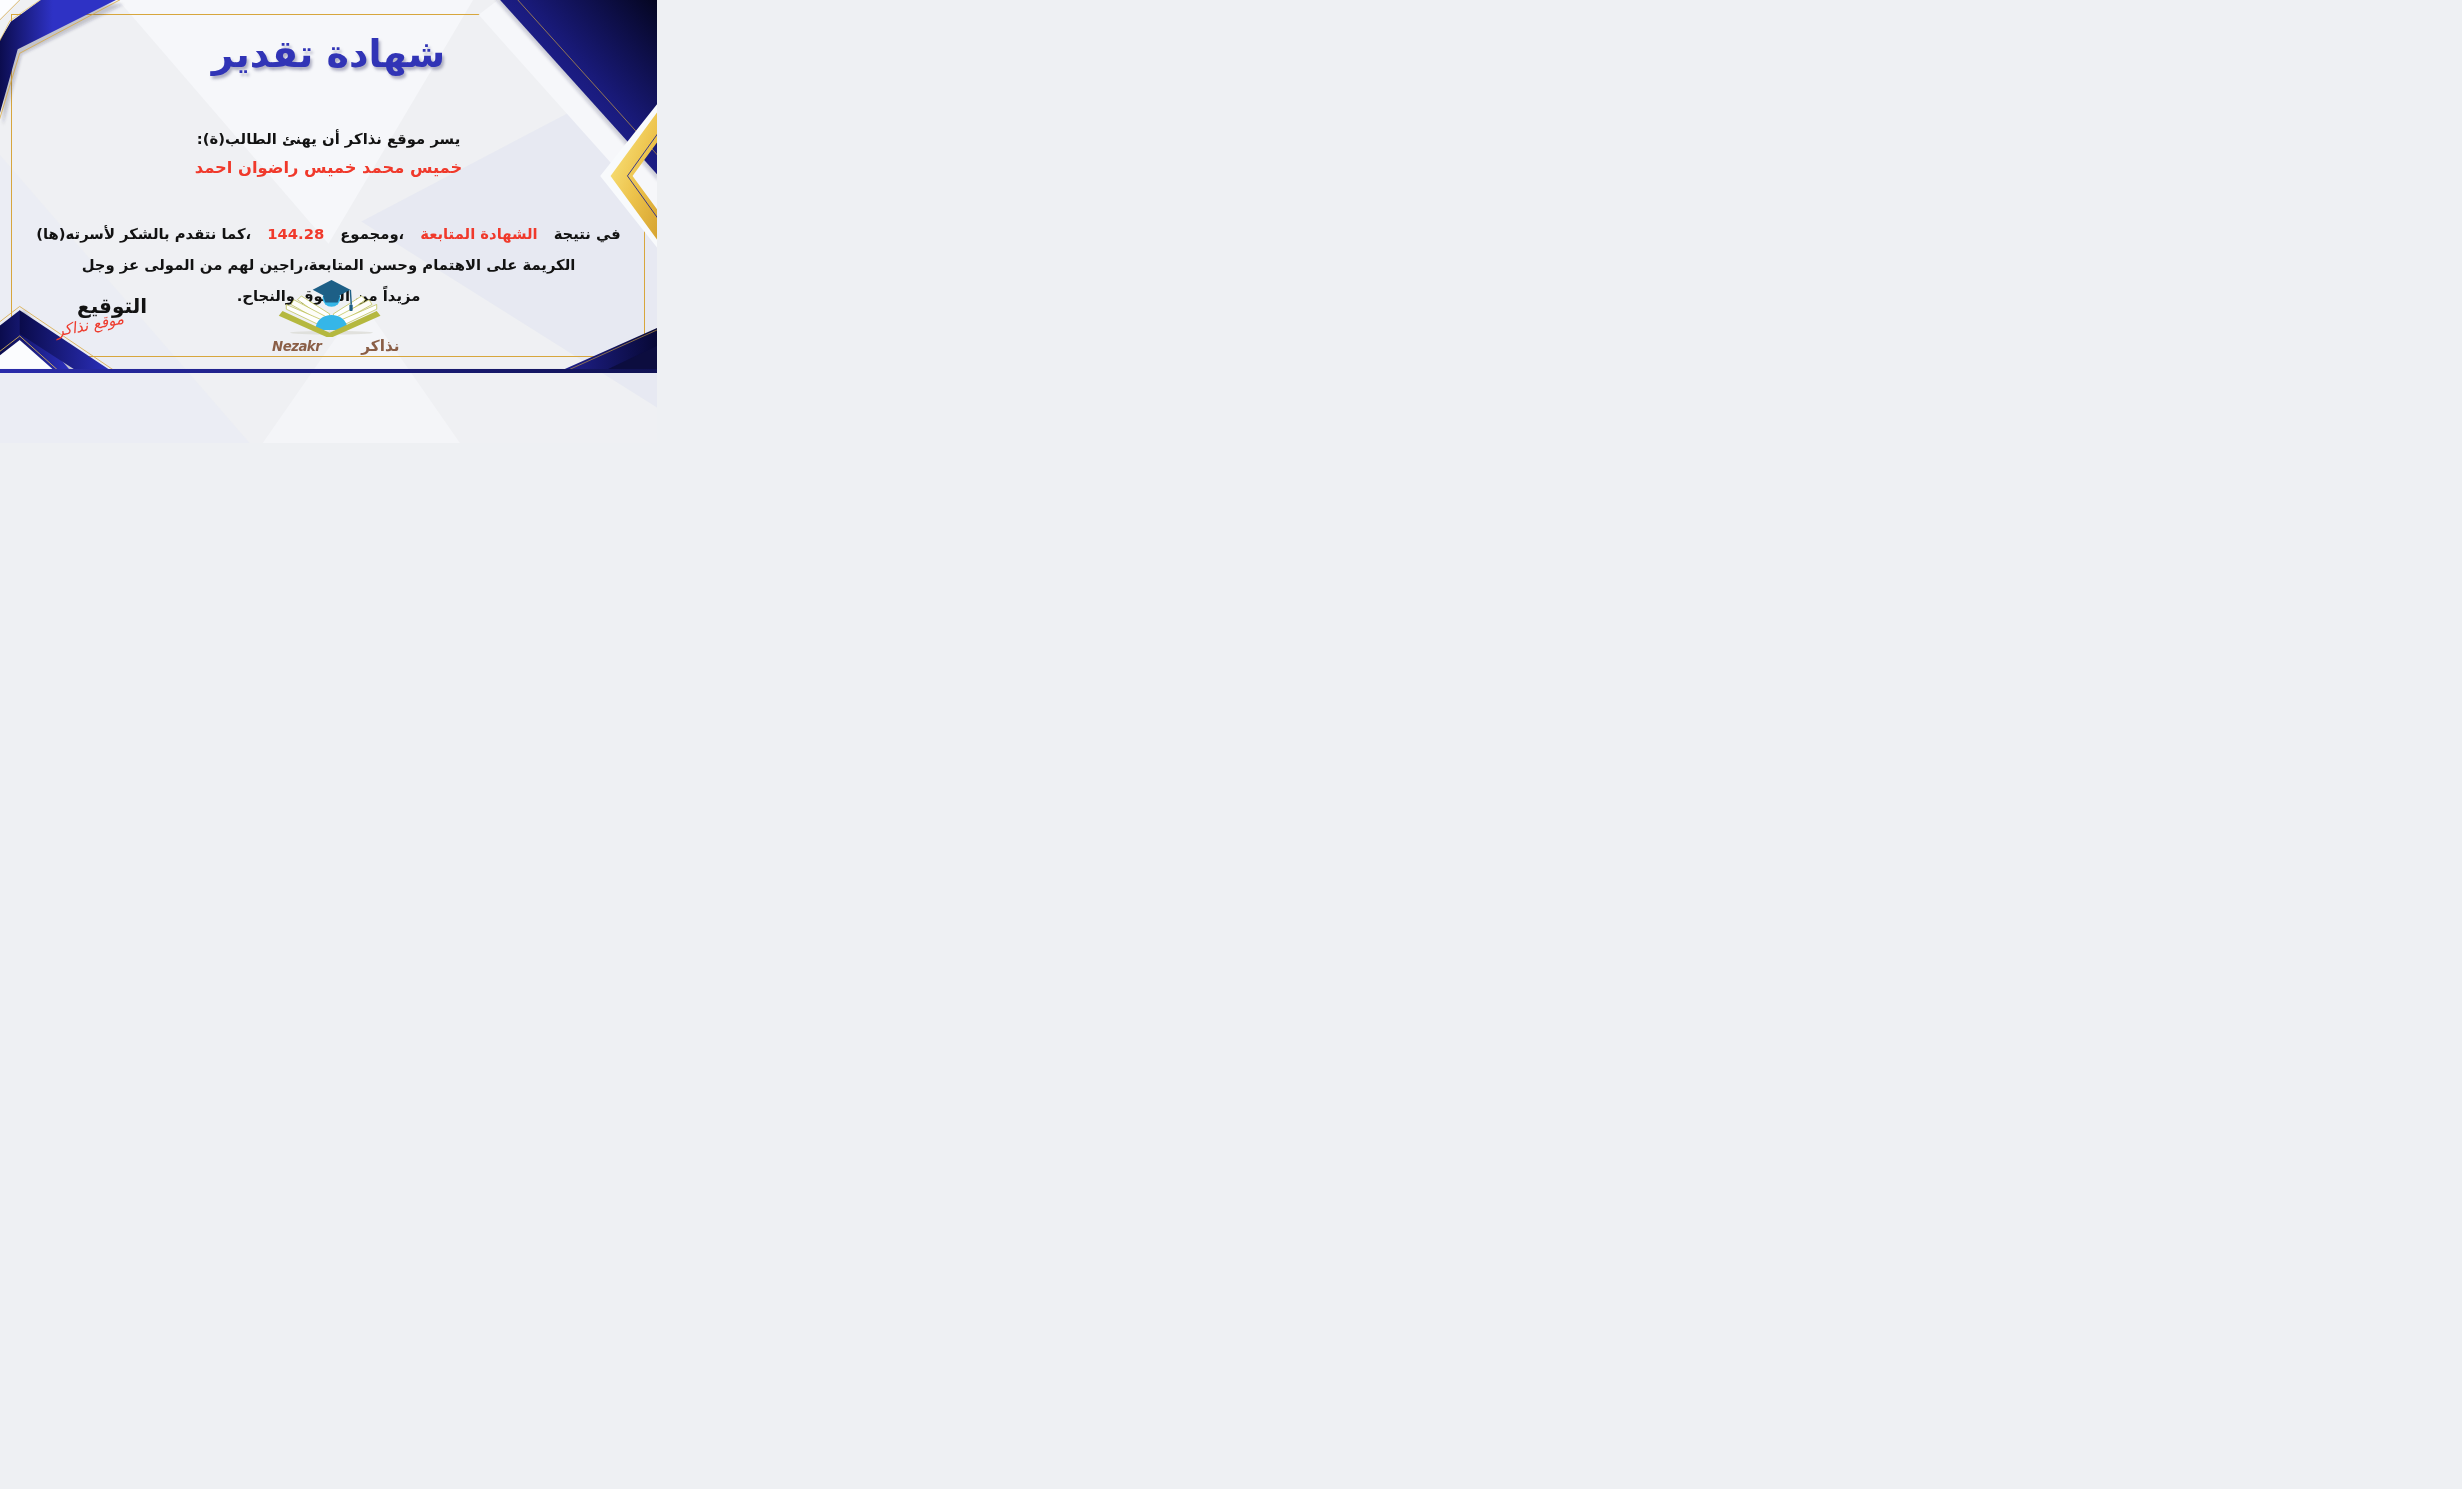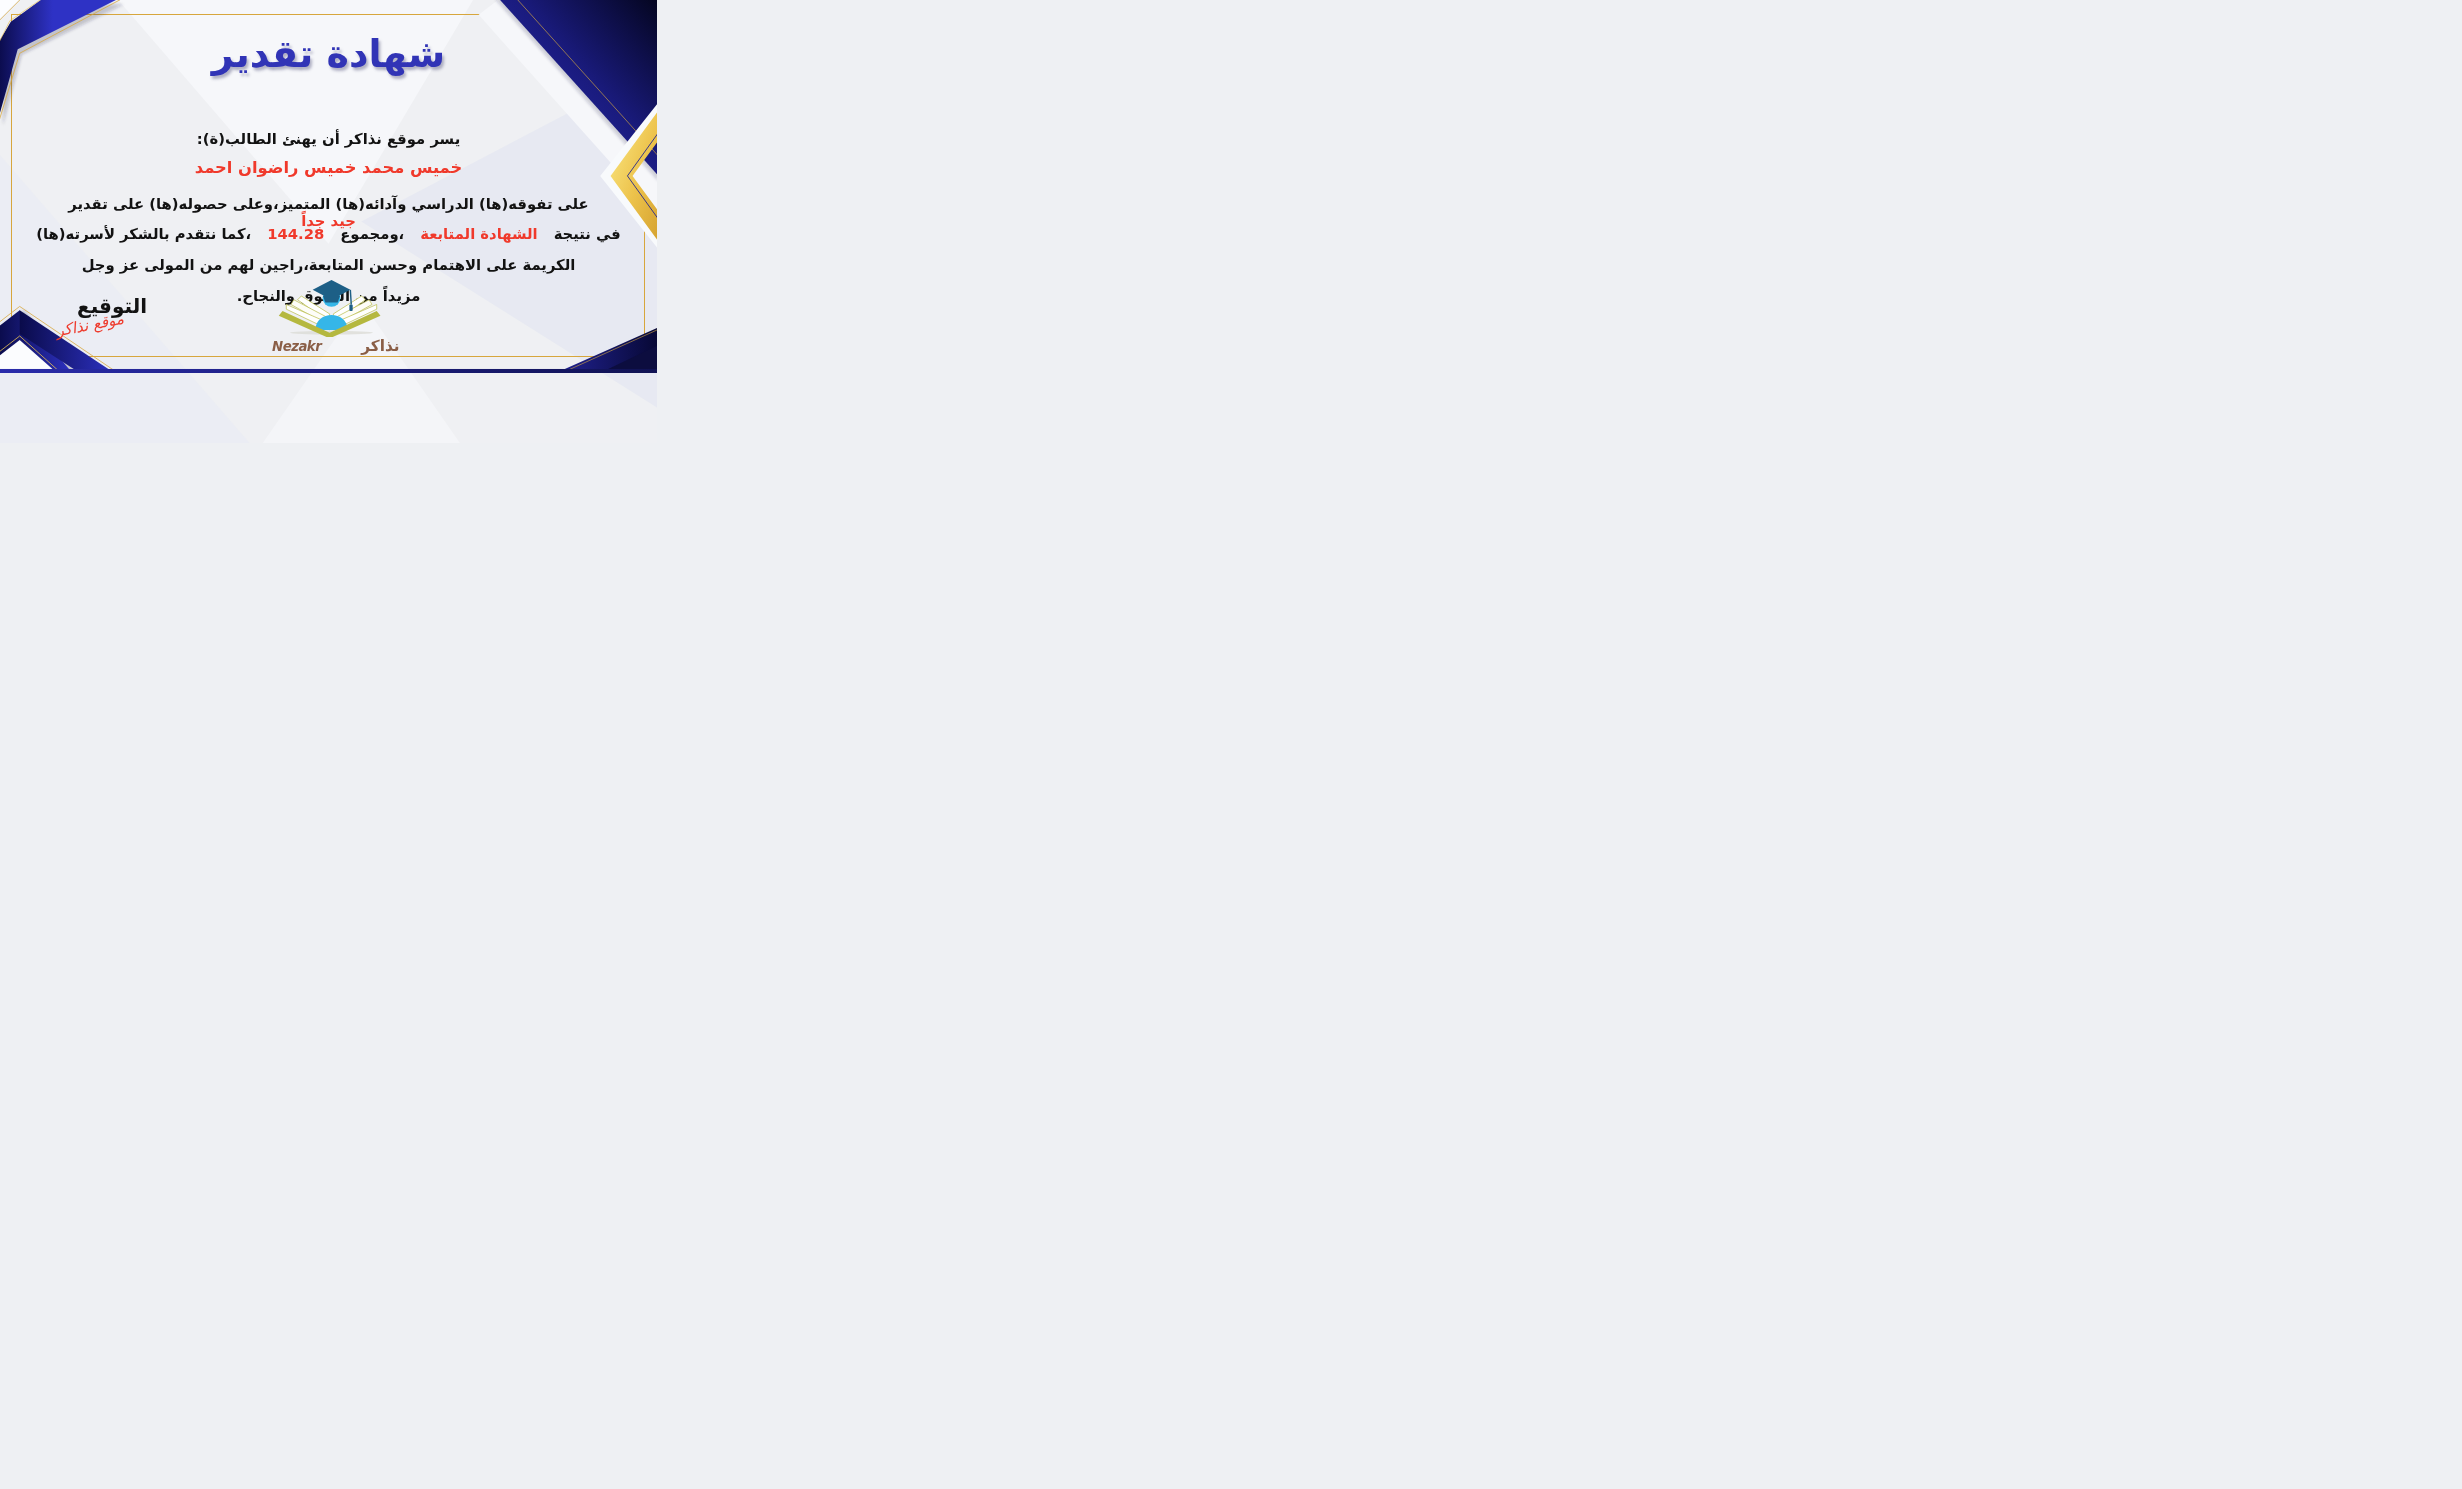--- a/index.html
+++ b/index.html
@@ -122,24 +122,20 @@
 
     <rect x="-4" y="749" width="1342" height="9" fill="url(#gradStrip)"></rect>
   </svg>
 
   <div class="txt title">شهادة تقدير</div>
 
   <div class="txt l1">يسر موقع نذاكر أن يهنئ الطالب(ة):</div>
 
   <div class="txt name">خميس محمد خميس راضوان احمد</div>
 
-  <div class="txt l3">
-    <span>على تفوقه(ها) الدراسي وآدائه(ها) المتميز،وعلى حصوله(ها) على تقدير</span>
-    <span class="red gap">جيد جداً</span>
-  </div>
 
   <div class="txt l4">
     <span>في نتيجة</span>
     <span class="red gap">الشهادة المتابعة</span>
     <span>،ومجموع</span>
     <span class="red gap">144.28</span>
     <span>،كما نتقدم بالشكر لأسرته(ها)</span>
   </div>
 
   <div class="txt l5">الكريمة على الاهتمام وحسن المتابعة،راجين لهم من المولى عز وجل</div>

